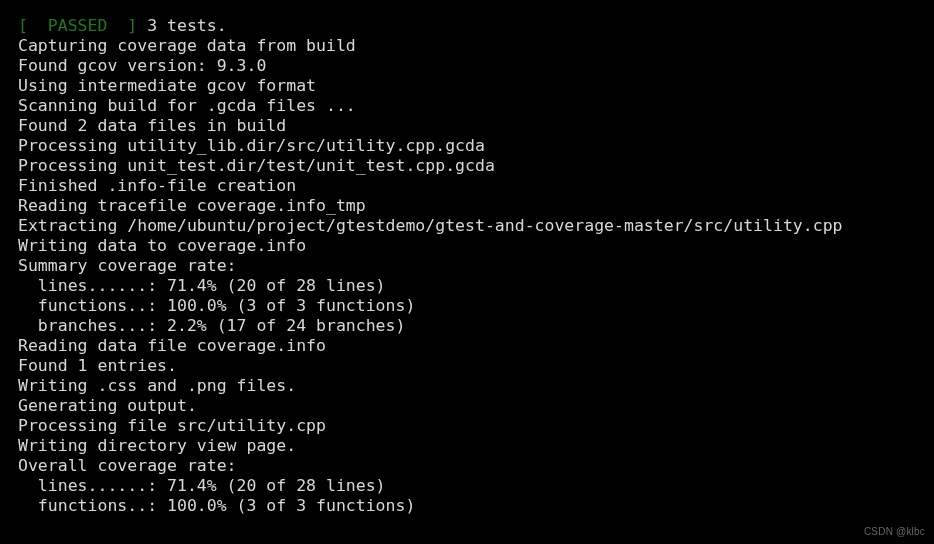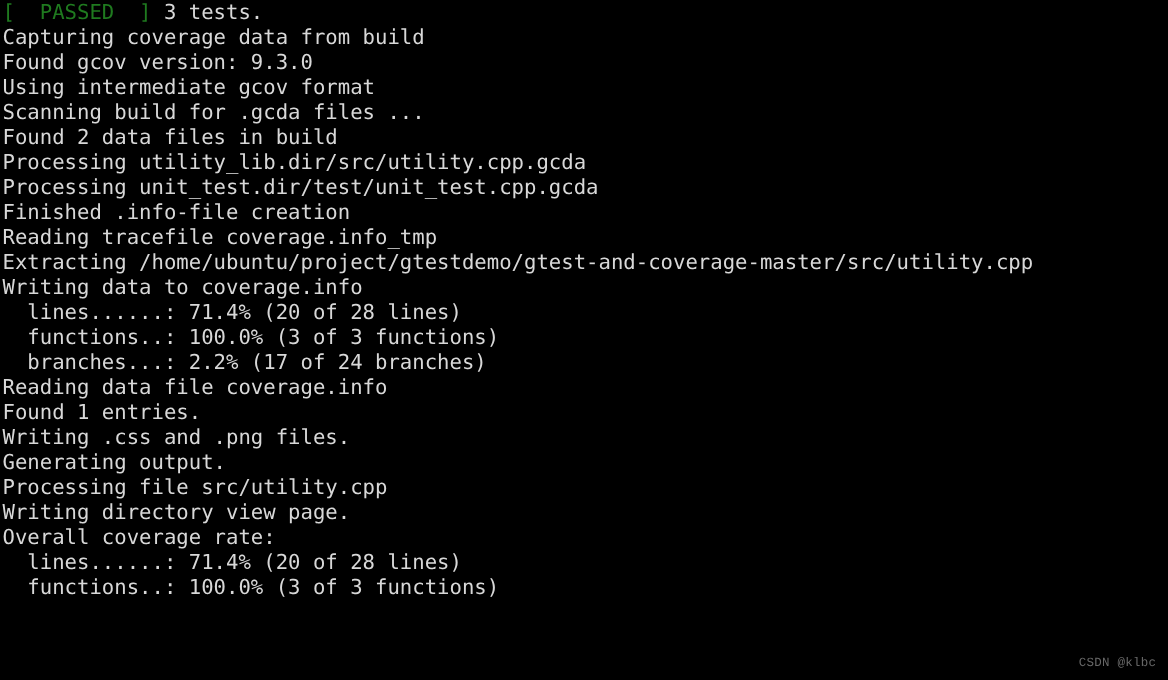--- a/index.html
+++ b/index.html
@@ -15,21 +15,21 @@
     position: relative;
     font-family: "DejaVu Sans Mono", "Liberation Mono", monospace;
   }
   #terminal {
     position: absolute;
     left: 0;
     top: 0;
     width: 934px;
     height: 544px;
     background: #000000;
-    padding: 0;
+    padding: 16px;
     box-sizing: border-box;
     overflow: hidden;
   }
   .line {
     height: 20px;
     line-height: 20px;
     font-size: 16.5px;
     letter-spacing: 0px;
     color: #d8d8d8;
     white-space: pre;
@@ -39,21 +39,21 @@
   .seg-green {
     color: #1f7a1f;
   }
   .seg-default {
     color: #d8d8d8;
   }
   #watermark {
     position: absolute;
     right: 9px;
     bottom: 7px;
-    font-family: Liberation Mono, monospace;
+    font-family: Liberation Sans, sans-serif;
     font-size: 10px;
     color: #7a7a7a;
     letter-spacing: 0.2px;
     white-space: pre;
     opacity: 0.85;
     pointer-events: none;
   }
 </style>
 </head>
 <body>
@@ -64,20 +64,21 @@
     <div class="line"><span class="seg-default">Found gcov version: 9.3.0</span></div>
     <div class="line"><span class="seg-default">Using intermediate gcov format</span></div>
     <div class="line"><span class="seg-default">Scanning build for .gcda files ...</span></div>
     <div class="line"><span class="seg-default">Found 2 data files in build</span></div>
     <div class="line"><span class="seg-default">Processing utility_lib.dir/src/utility.cpp.gcda</span></div>
     <div class="line"><span class="seg-default">Processing unit_test.dir/test/unit_test.cpp.gcda</span></div>
     <div class="line"><span class="seg-default">Finished .info-file creation</span></div>
     <div class="line"><span class="seg-default">Reading tracefile coverage.info_tmp</span></div>
     <div class="line"><span class="seg-default">Extracting /home/ubuntu/project/gtestdemo/gtest-and-coverage-master/src/utility.cpp</span></div>
     <div class="line"><span class="seg-default">Writing data to coverage.info</span></div>
+    <div class="line"><span class="seg-default">Summary coverage rate:</span></div>
     <div class="line"><span class="seg-default">  lines......: 71.4% (20 of 28 lines)</span></div>
     <div class="line"><span class="seg-default">  functions..: 100.0% (3 of 3 functions)</span></div>
     <div class="line"><span class="seg-default">  branches...: 2.2% (17 of 24 branches)</span></div>
     <div class="line"><span class="seg-default">Reading data file coverage.info</span></div>
     <div class="line"><span class="seg-default">Found 1 entries.</span></div>
     <div class="line"><span class="seg-default">Writing .css and .png files.</span></div>
     <div class="line"><span class="seg-default">Generating output.</span></div>
     <div class="line"><span class="seg-default">Processing file src/utility.cpp</span></div>
     <div class="line"><span class="seg-default">Writing directory view page.</span></div>
     <div class="line"><span class="seg-default">Overall coverage rate:</span></div>

